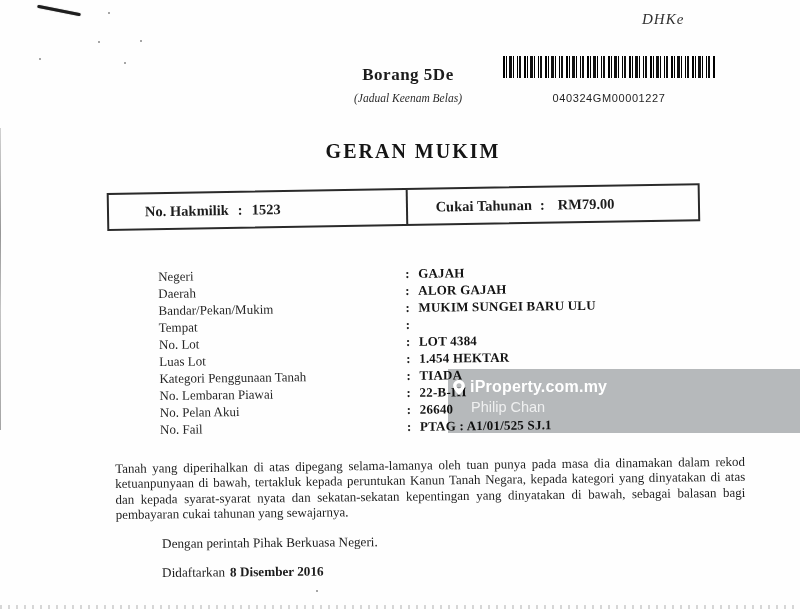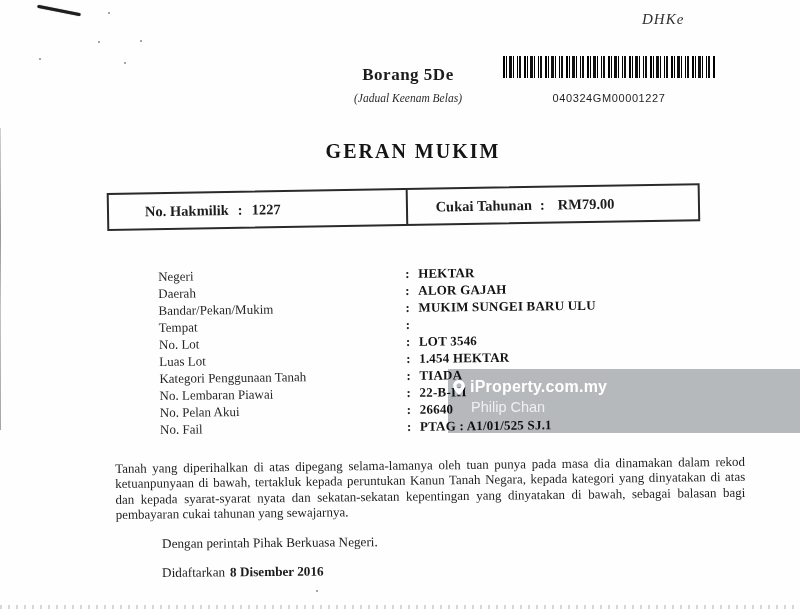--- a/index.html
+++ b/index.html
@@ -94,54 +94,54 @@
     <div class="bars"></div>
     <div class="code">040324GM00001227</div>
   </div>
 
   <h1 class="title">GERAN MUKIM</h1>
 
   <div class="tbox">
     <div class="cell l">
       <span>No. Hakmilik</span>
       <span class="sep">:</span>
-      <span>1227</span>
+      <span>1523</span>
     </div>
     <div class="cell r">
       <span>Cukai Tahunan</span>
       <span class="sep">:</span>
       <span>RM79.00</span>
     </div>
   </div>
 
   <div class="fields">
     <div class="frow">
       <div class="flbl">Negeri</div>
       <div class="fsep">:</div>
-      <div class="fval">HEKTAR</div>
+      <div class="fval">GAJAH</div>
     </div>
     <div class="frow">
       <div class="flbl">Daerah</div>
       <div class="fsep">:</div>
       <div class="fval">ALOR GAJAH</div>
     </div>
     <div class="frow">
       <div class="flbl">Bandar/Pekan/Mukim</div>
       <div class="fsep">:</div>
       <div class="fval">MUKIM SUNGEI BARU ULU</div>
     </div>
     <div class="frow">
       <div class="flbl">Tempat</div>
       <div class="fsep">:</div>
       <div class="fval"></div>
     </div>
     <div class="frow">
       <div class="flbl">No. Lot</div>
       <div class="fsep">:</div>
-      <div class="fval">LOT 3546</div>
+      <div class="fval">LOT 4384</div>
     </div>
     <div class="frow">
       <div class="flbl">Luas Lot</div>
       <div class="fsep">:</div>
       <div class="fval">1.454 HEKTAR</div>
     </div>
     <div class="frow">
       <div class="flbl">Kategori Penggunaan Tanah</div>
       <div class="fsep">:</div>
       <div class="fval">TIADA</div>

